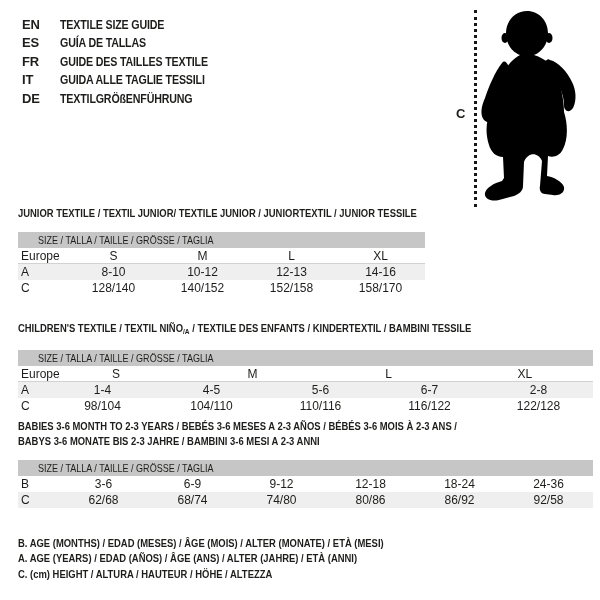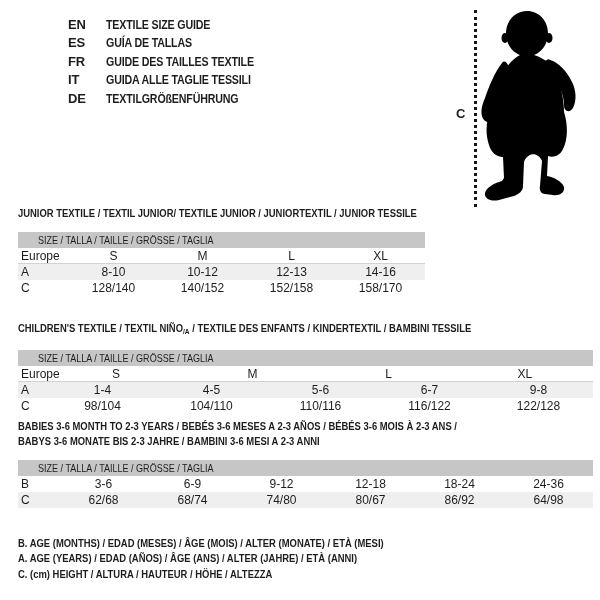--- a/index.html
+++ b/index.html
@@ -16,21 +16,21 @@
     display: inline-block;
     transform: scaleX(0.82);
     transform-origin: 0 50%;
     white-space: nowrap;
   }
 
   
   .lang-list { position: absolute; top: 15px; left: 22px; }
   .lang-row { display: flex; height: 18.5px; align-items: center;
               font-weight: bold; font-size: 13px; letter-spacing: -0.2px; }
-  .lang-code { width: 38px; flex: 0 0 38px; margin-left: 46px; }
+  .lang-code { width: 38px; flex: 0 0 38px; }
 
   
   .measure-line { position: absolute; left: 474px; top: 10px; height: 197px;
                   width: 0; border-left: 3px dotted #161616; }
   .measure-label { position: absolute; left: 456px; top: 106px;
                    font-weight: bold; font-size: 13px; }
   .baby-svg { position: absolute; left: 478px; top: 6px; width: 116px; height: 202px;
               color: var(--silhouette, #000); }
 
   
@@ -161,21 +161,21 @@
           <span class="cell">M</span>
           <span class="cell">L</span>
           <span class="cell">XL</span>
         </div>
         <div class="row shaded">
           <span class="row-label">A</span>
           <span class="cell">1-4</span>
           <span class="cell">4-5</span>
           <span class="cell">5-6</span>
           <span class="cell">6-7</span>
-          <span class="cell">9-8</span>
+          <span class="cell">2-8</span>
         </div>
         <div class="row">
           <span class="row-label">C</span>
           <span class="cell">98/104</span>
           <span class="cell">104/110</span>
           <span class="cell">110/116</span>
           <span class="cell">116/122</span>
           <span class="cell">122/128</span>
         </div>
       </section>
@@ -192,23 +192,23 @@
           <span class="cell">9-12</span>
           <span class="cell">12-18</span>
           <span class="cell">18-24</span>
           <span class="cell">24-36</span>
         </div>
         <div class="row shaded">
           <span class="row-label">C</span>
           <span class="cell">62/68</span>
           <span class="cell">68/74</span>
           <span class="cell">74/80</span>
-          <span class="cell">80/67</span>
+          <span class="cell">80/86</span>
           <span class="cell">86/92</span>
-          <span class="cell">64/98</span>
+          <span class="cell">92/58</span>
         </div>
       </section>
     </div>
 
   <div class="legend" id="legend">
       <div class="legend-line"><span class="cond">B. AGE (MONTHS) / EDAD (MESES) / ÂGE (MOIS) / ALTER (MONATE) / ETÀ (MESI)</span></div>
       <div class="legend-line"><span class="cond">A. AGE (YEARS) / EDAD (AÑOS) / ÂGE (ANS) / ALTER (JAHRE) / ETÀ (ANNI)</span></div>
       <div class="legend-line"><span class="cond">C. (cm) HEIGHT / ALTURA / HAUTEUR / HÖHE / ALTEZZA</span></div>
     </div>
 </div>

